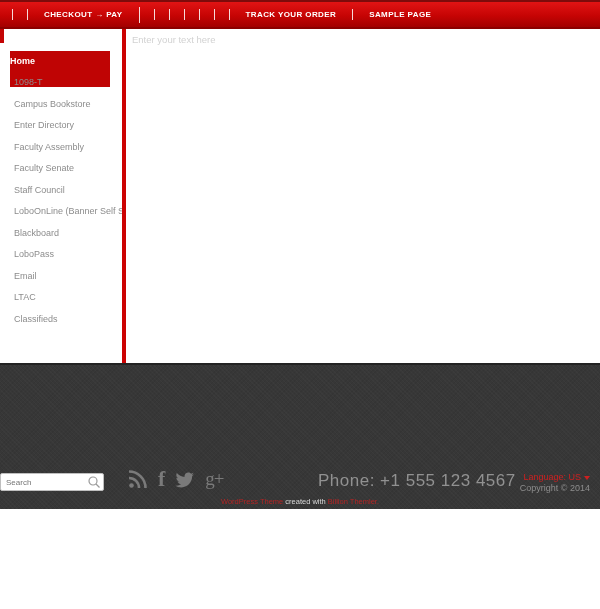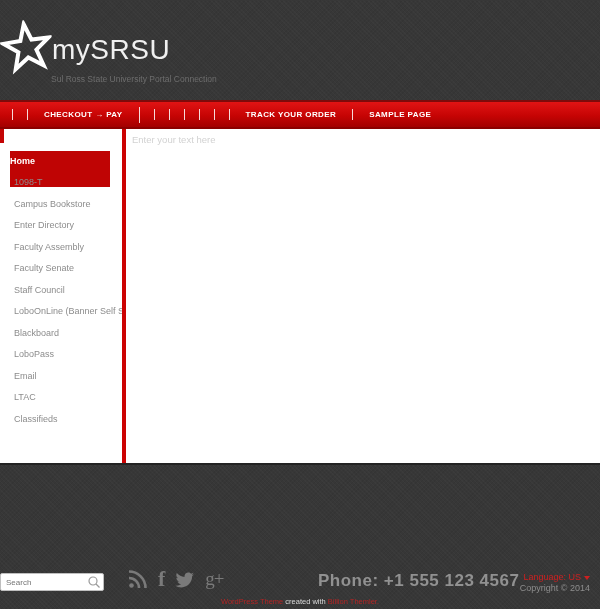--- a/index.html
+++ b/index.html
@@ -50,40 +50,33 @@
   .footer { position:relative; height:146px; border-top:2px solid #232323; }
   .search-wrap { position:absolute; left:0; top:108px; width:104px; height:18px; background:#fff;
       border:1px solid #bfbfbf; border-radius:2px; display:flex; align-items:center; }
   .search-input { flex:1; border:none; outline:none; background:transparent; font-size:8px; color:#555;
       padding-left:5px; font-family:"Liberation Sans", sans-serif; width:80px; }
   .search-icon { width:14px; height:14px; flex:none; margin-right:2px; }
   .socials { position:absolute; left:128px; top:104px; display:flex; align-items:flex-end; gap:10px; }
   .soc { color:#7a7a7a; cursor:pointer; display:flex; align-items:flex-end; }
   .fb-glyph { font-family:"Liberation Serif", serif; font-weight:bold; font-size:22px; line-height:20px; }
   .gp-glyph { font-family:"Liberation Serif", serif; font-size:19px; line-height:20px; letter-spacing:-1px; }
-  .phone { position:absolute; left:318px; top:106px; font-size:17px; color:#919191; letter-spacing:0.5px;font-weight:bold; }
+  .phone { position:absolute; left:318px; top:106px; font-size:17px; color:#919191; letter-spacing:0.5px; }
   .lang-row { position:absolute; right:10px; top:107px; font-size:9px; color:#cc2020; text-align:right; cursor:pointer; }
   .lang-caret { display:inline-block; width:0; height:0; border-left:3px solid transparent;
       border-right:3px solid transparent; border-top:4px solid #cc2020; margin-left:3px; vertical-align:middle; }
   .copyright { position:absolute; right:10px; top:118px; font-size:9px; color:#8d8d8d; text-align:right; }
   .credit { position:absolute; left:0; bottom:3px; width:100%; text-align:center; font-size:7.5px; color:#d8d8d8; }
   .credit .red { color:#b32424; cursor:pointer; }
 </style>
 </head>
 <body>
 
 <div class="page">
 
-  <div class="header dark-tex">
-    <svg class="logo-star" width="52" height="56" viewBox="0 0 52 56">
-      <polygon points="26,4 31.6,20.2 48.8,20.6 35.1,31.0 40.1,47.4 26,37.6 11.9,47.4 16.9,31.0 3.2,20.6 20.4,20.2" fill="none" stroke="#ffffff" stroke-width="4" stroke-linejoin="miter"></polygon>
-    </svg>
-    <div class="brand-title">mySRSU</div>
-    <div class="brand-sub">Sul Ross State University Portal Connection</div>
-  </div>
 
   <div class="navbar">
     <span class="nav-sep"></span>
     <span class="nav-sep"></span>
     <span class="nav-item">CHECKOUT → PAY</span>
     <span class="nav-sep tall"></span>
     <span class="nav-sep"></span>
     <span class="nav-sep"></span>
     <span class="nav-sep"></span>
     <span class="nav-sep"></span>

